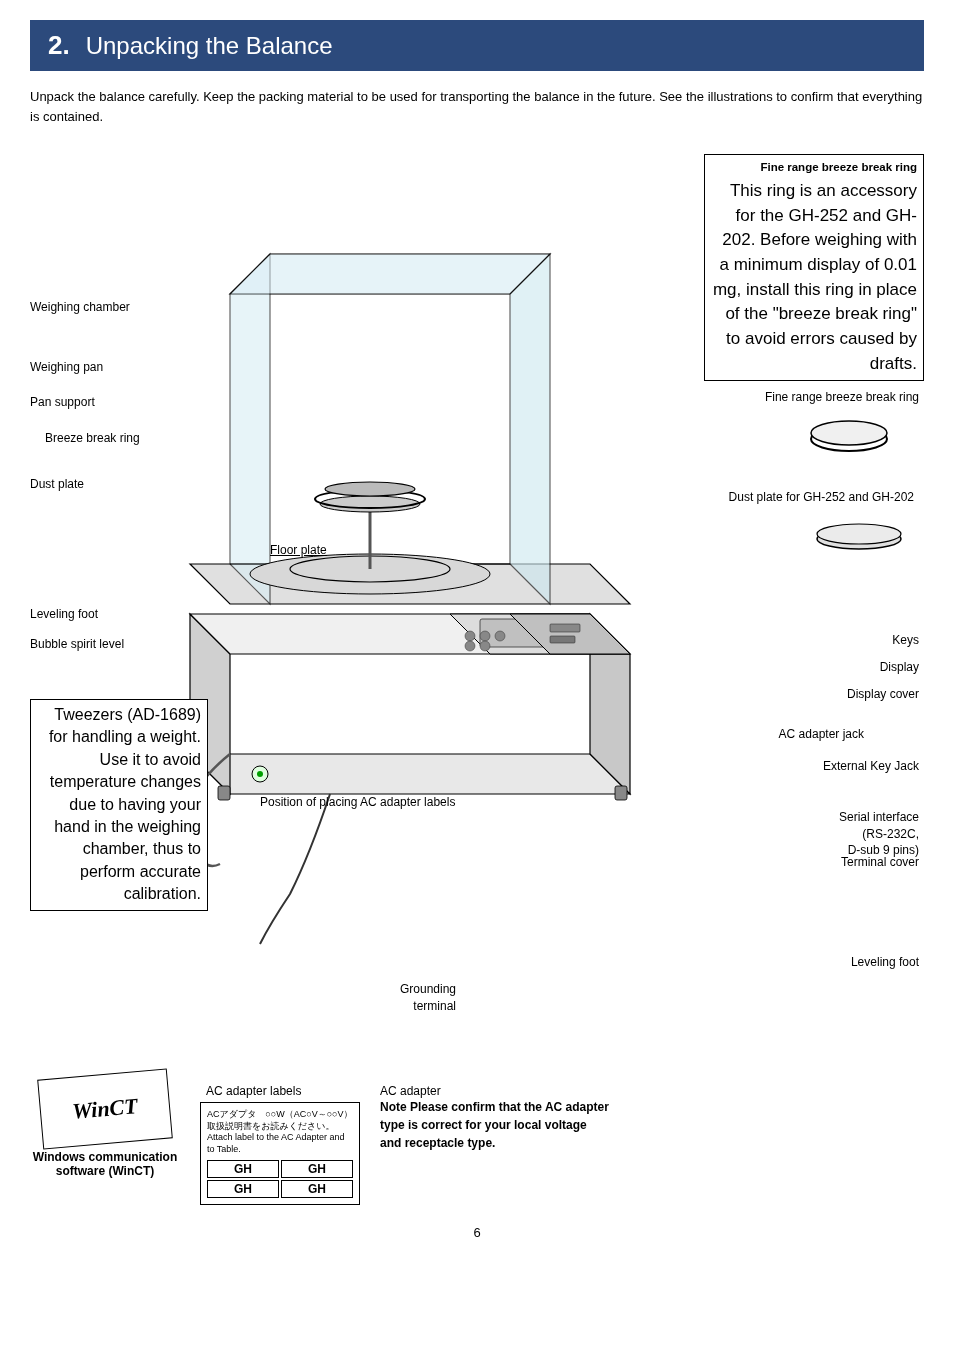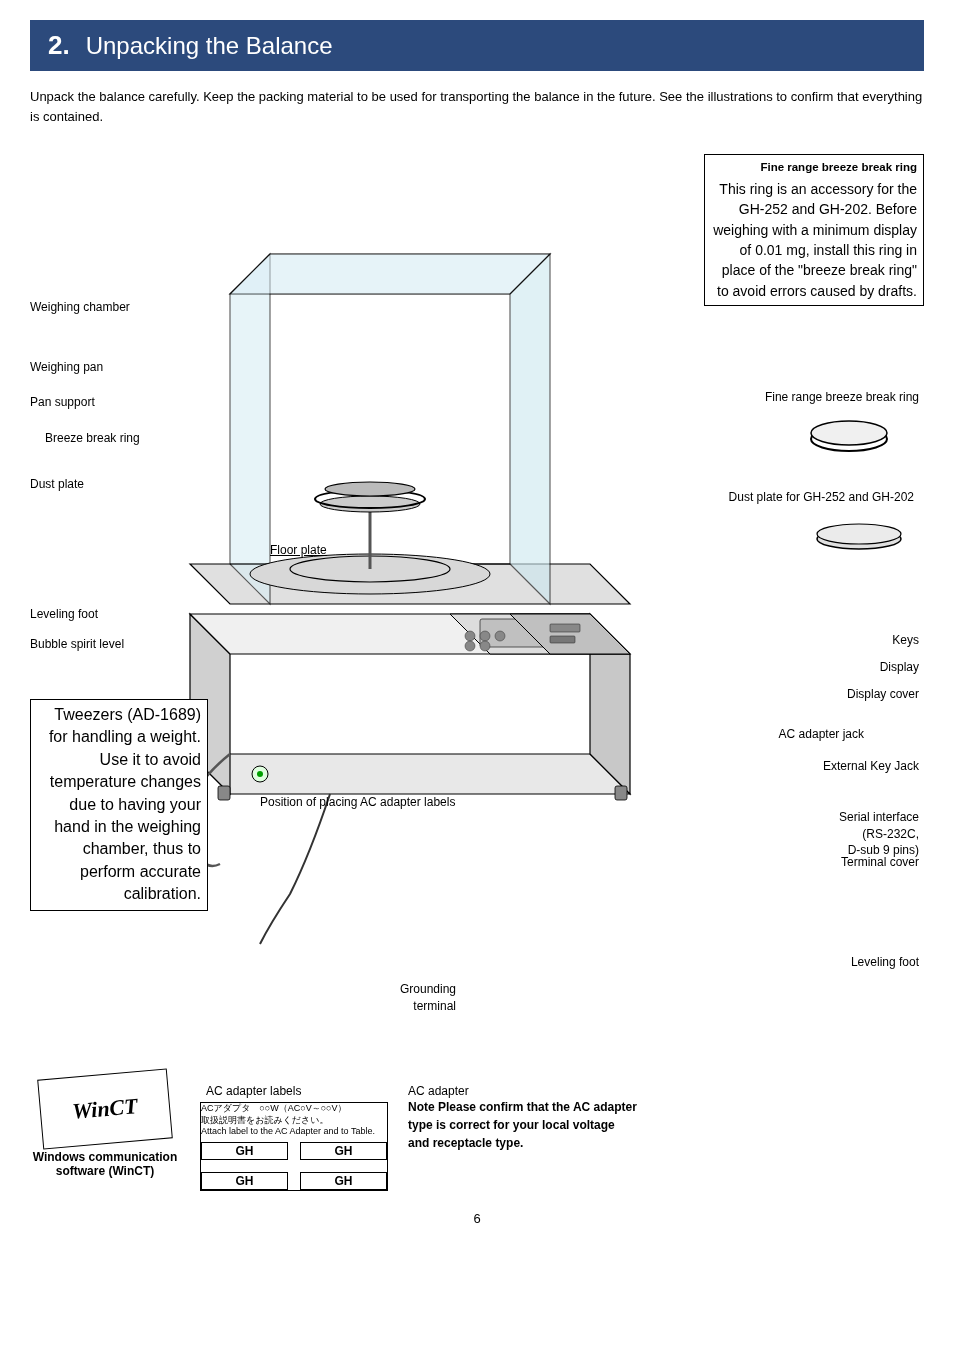--- a/index.html
+++ b/index.html
@@ -85,31 +85,32 @@
     }
 
     .page-number {
       text-align: center;
       font-size: 13px;
       margin-top: 20px;
     }
 
     .ac-adapter-labels-box {
       border: 1px solid #000;
-      width: 188px;
+      padding: 6px;
+      width: 160px;
     }
     .ac-adapter-labels-box .top-text {
       font-size: 9px;
       margin-bottom: 4px;
       line-height: 1.3;
     }
     .gh-grid {
       display: grid;
       grid-template-columns: 1fr 1fr;
-      gap: 12px;
+      gap: 2px;
     }
     .gh-cell {
       border: 1px solid #000;
       text-align: center;
       font-size: 12px;
       font-weight: bold;
       padding: 1px 6px;
     }
   </style>
 </head>
@@ -180,21 +181,21 @@
     <rect x="420" y="450" width="30" height="8" rx="1" fill="#888" stroke="#333" stroke-width="0.6"></rect>
     <rect x="420" y="462" width="25" height="7" rx="1" fill="#777" stroke="#333" stroke-width="0.6"></rect>
 
     <path d="M100,580 Q50,620 60,660 Q70,700 90,690" fill="none" stroke="#555" stroke-width="2.5"></path>
 
     <path d="M200,620 Q180,680 160,720 Q140,750 130,770" fill="none" stroke="#333" stroke-width="2"></path>
   </svg>
 
   <div class="label-box" style="right:0;top:10px;width:220px;">
     <div style="font-weight:bold;margin-bottom:4px;">Fine range breeze break ring</div>
-    <div style="font-size:14px;line-height:1.45;">
+    <div style="font-size:17px;line-height:1.45;">
       This ring is an accessory for the GH-252 and GH-202. Before weighing with a minimum display of 0.01 mg, install this ring in place of the "breeze break ring" to avoid errors caused by drafts.
     </div>
   </div>
 
   <div class="label" style="right:5px;top:245px;">
     <span>Fine range breeze break ring</span>
   </div>
 
   <div style="position:absolute;right:30px;top:265px;width:90px;height:55px;">
     <svg viewBox="0 0 90 55" width="90" height="55">

